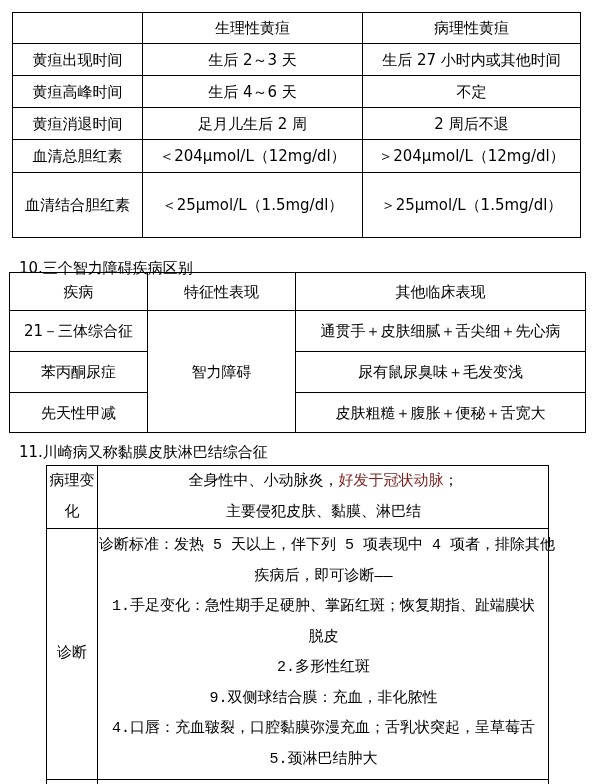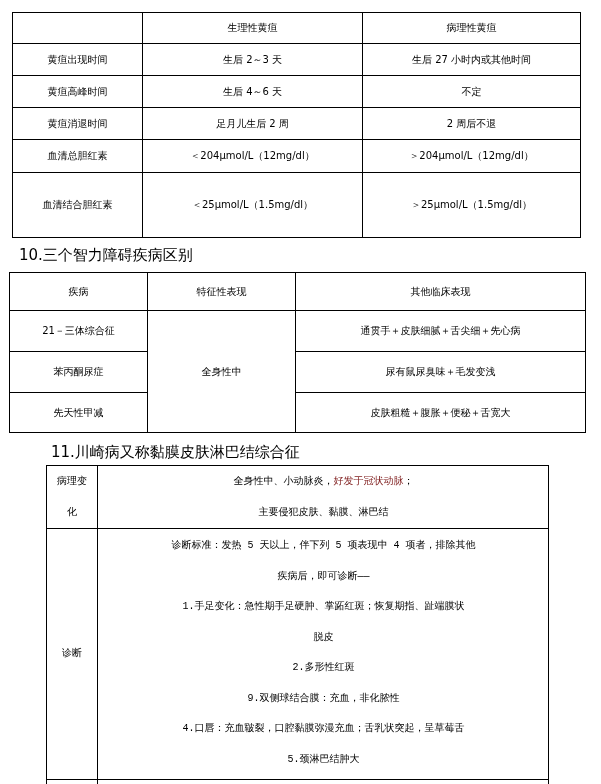--- a/index.html
+++ b/index.html
@@ -1,19 +1,19 @@
 <!DOCTYPE html>
 <html><head>
 <meta charset="utf-8">
 <style>
   html, body { margin:0; padding:0; background:#ffffff; }
   body { width:601px; height:784px; position:relative; overflow:hidden;
          font-family:"DejaVu Sans", "Liberation Sans", sans-serif; color:#000; font-size:15px; }
   table { border-collapse:collapse; position:absolute; table-layout:fixed; }
-  td { border:1.5px solid #000; padding:0; text-align:center; vertical-align:middle; font-size:10px; line-height:20px; }
+  td { border:1.5px solid #000; padding:0; text-align:center; vertical-align:middle; font-size:15px; line-height:20px; }
   .heading { position:absolute; font-size:15px; line-height:20px; white-space:nowrap; }
   #t1 { left:12px; top:12px; width:568px; }
   #t2 { left:9px; top:272px; width:576px;padding-left:8px; }
   #t3 { left:46px; top:465px; width:502px; }
   #t3 td { text-align:center; vertical-align:middle; line-height:30.5px;font-family:Liberation Mono, monospace; }
   #t3 td.content { padding-left:1px; }
   .red { color:#7f1d1d; }
   .line { display:block; white-space:nowrap; }
 </style>
 </head>
@@ -52,51 +52,51 @@
     <td>＞204μmol/L（12mg/dl）</td>
   </tr>
   <tr style="height:65px">
     <td style="line-height:30px;padding:0 8px;margin-left:48px;">血清结合胆红素</td>
     <td>＜25μmol/L（1.5mg/dl）</td>
     <td>＞25μmol/L（1.5mg/dl）</td>
   </tr>
 </tbody>
   </table>
 
-<div class="heading" style="left:19px; top:245px;">10.三个智力障碍疾病区别</div>
+<div class="heading" style="left:19px; top:258px;">10.三个智力障碍疾病区别</div>
 
 <table id="t2">
   <colgroup>
       <col style="width:138px">
       <col style="width:148px">
       <col style="width:290px">
     </colgroup>
   <tbody>
       <tr style="height:38px">
     <td>疾病</td>
     <td>特征性表现</td>
     <td>其他临床表现</td>
   </tr>
   <tr style="height:41px">
     <td>21－三体综合征</td>
-    <td rowspan="3">全身性中</td>
+    <td rowspan="3">智力障碍</td>
     <td>通贯手＋皮肤细腻＋舌尖细＋先心病</td>
   </tr>
   <tr style="height:41px">
     <td>苯丙酮尿症</td>
     <td>尿有鼠尿臭味＋毛发变浅</td>
   </tr>
   <tr style="height:40px">
     <td>先天性甲减</td>
     <td>皮肤粗糙＋腹胀＋便秘＋舌宽大</td>
   </tr>
 </tbody>
   </table>
 
-<div class="heading" style="left:19px; top:442px;margin-left:32px;">11.川崎病又称黏膜皮肤淋巴结综合征</div>
+<div class="heading" style="left:19px; top:442px;">11.川崎病又称黏膜皮肤淋巴结综合征</div>
 
 <table id="t3">
   <colgroup>
       <col style="width:51px">
       <col style="width:451px">
     </colgroup>
   <tbody>
       <tr style="height:62px">
     <td style="vertical-align:top; padding-top:1px;">
       <span class="line">病理变</span>

